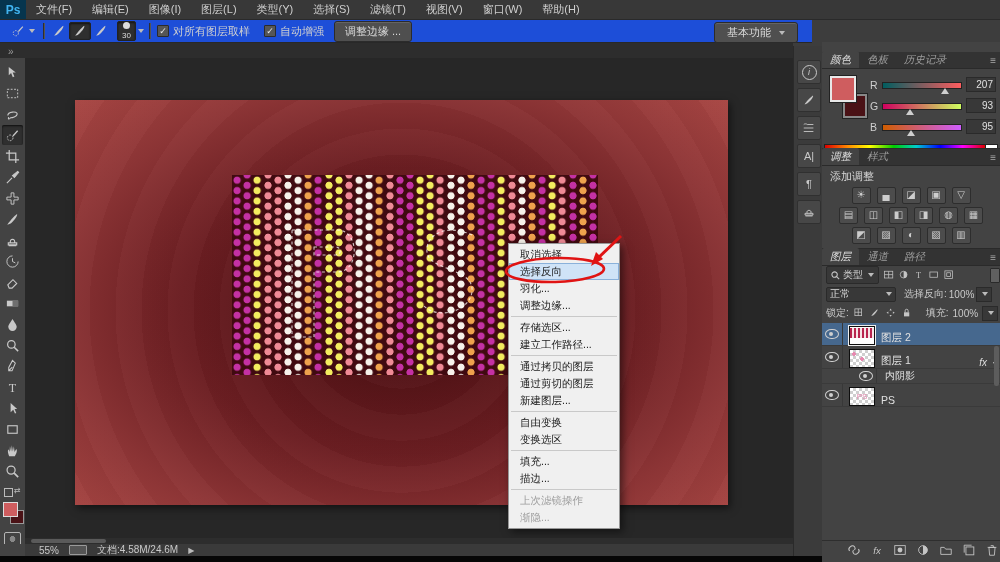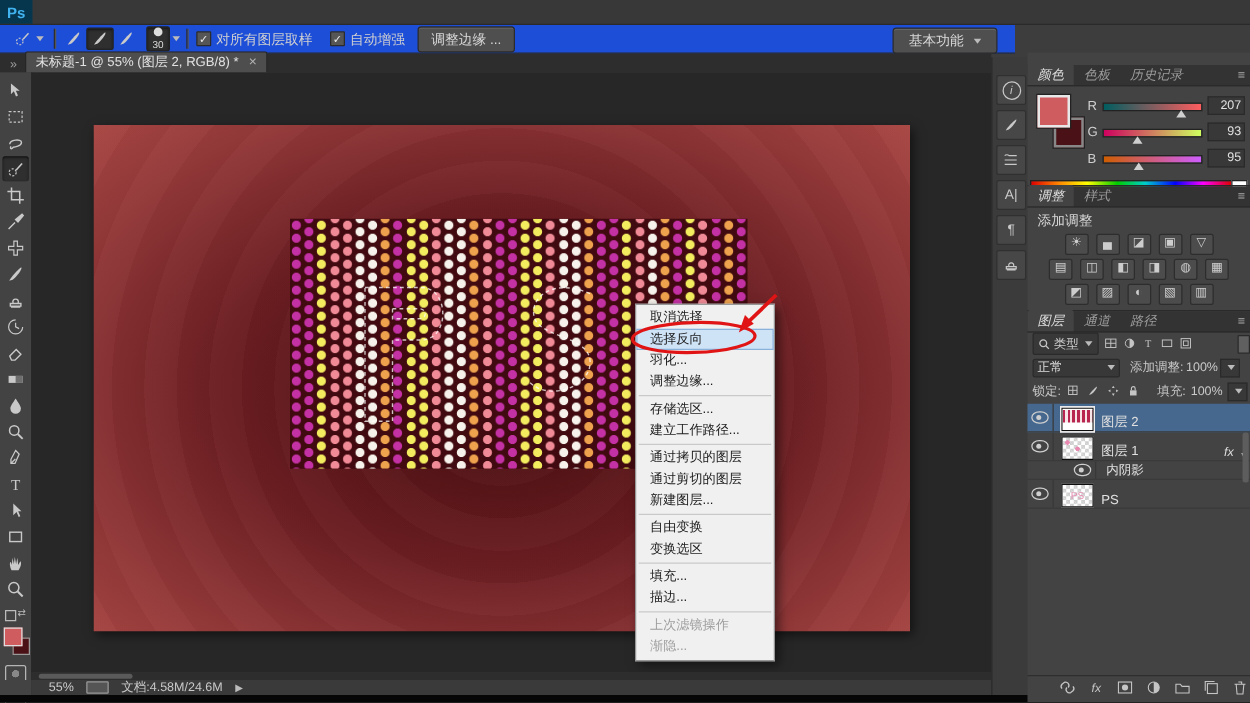--- a/index.html
+++ b/index.html
@@ -109,20 +109,32 @@
   .foot-ico{width:16px;height:14px;display:flex;align-items:center;justify-content:center;color:#c5c5c5;}
   svg.ic{display:block;}
 </style>
 </head>
 <body>
 
 <div id="app">
 
   <div id="menubar" class="abs">
     <div id="ps-logo">Ps</div>
+    <div id="menu-items">
+        <div class="menu-item">文件(F)</div>
+        <div class="menu-item">编辑(E)</div>
+        <div class="menu-item">图像(I)</div>
+        <div class="menu-item">图层(L)</div>
+        <div class="menu-item">类型(Y)</div>
+        <div class="menu-item">选择(S)</div>
+        <div class="menu-item">滤镜(T)</div>
+        <div class="menu-item">视图(V)</div>
+        <div class="menu-item">窗口(W)</div>
+        <div class="menu-item">帮助(H)</div>
+      </div>
   </div>
 
   <div id="optionsbar" class="abs">
     <div class="tool-chip" style="margin-left:8px">
       <span class="ticon">
           <svg class="ic" width="14" height="14" viewBox="0 0 16 16">
             <circle cx="5.5" cy="10.5" r="3" fill="none" stroke="#c9c9c9" stroke-dasharray="1.8,1.4"></circle>
             <path d="M8,8 L13,2.5 L14,3.5 L9,9 Z" fill="#c9c9c9"></path>
           </svg>
         </span>
@@ -166,24 +178,20 @@
     </div>
     <div id="refine-edge-btn">调整边缘 ...</div>
     <div id="workspace-btn">
       <span>基本功能</span>
       <span class="dd-arrow"></span>
     </div>
   </div>
 
   <div id="tabstrip" class="abs">
     <span id="tab-chevrons">»</span>
-    <div id="doc-tab">
-      <span>未标题-1 @ 55% (图层 2, RGB/8) *</span>
-      <span id="tab-close">×</span>
-    </div>
   </div>
 
   <div id="toolbar" class="abs">
       <div class="tool-slot" style="top: 4px;">
         <svg class="ic" width="15" height="15" viewBox="0 0 16 16">
           <path d="M4,2 V11 L6.5,8.6 L8.3,13 L10,12.2 L8.2,8 H11.5 Z" fill="#c9c9c9"></path>
         </svg>
       </div>
       <div class="tool-slot" style="top: 25px;">
         <svg class="ic" width="15" height="15" viewBox="0 0 16 16">
@@ -521,21 +529,21 @@
             </span>
           </span>
         <div id="filter-switch"></div>
       </div>
       <div id="blend-row">
         <div id="blend-select">
           <span>正常</span>
           <span class="dd-arrow"></span>
         </div>
         <div id="opacity-group">
-          <span>添加调整:</span>
+          <span>选择反向:</span>
           <span>100%</span>
           <span class="mini-dd">
               <span class="dd-arrow"></span>
             </span>
         </div>
       </div>
       <div id="lock-row">
         <span>锁定:</span>
         <span id="lock-icons" style="display:flex;gap:3px">
             <span class="lock-ico">

